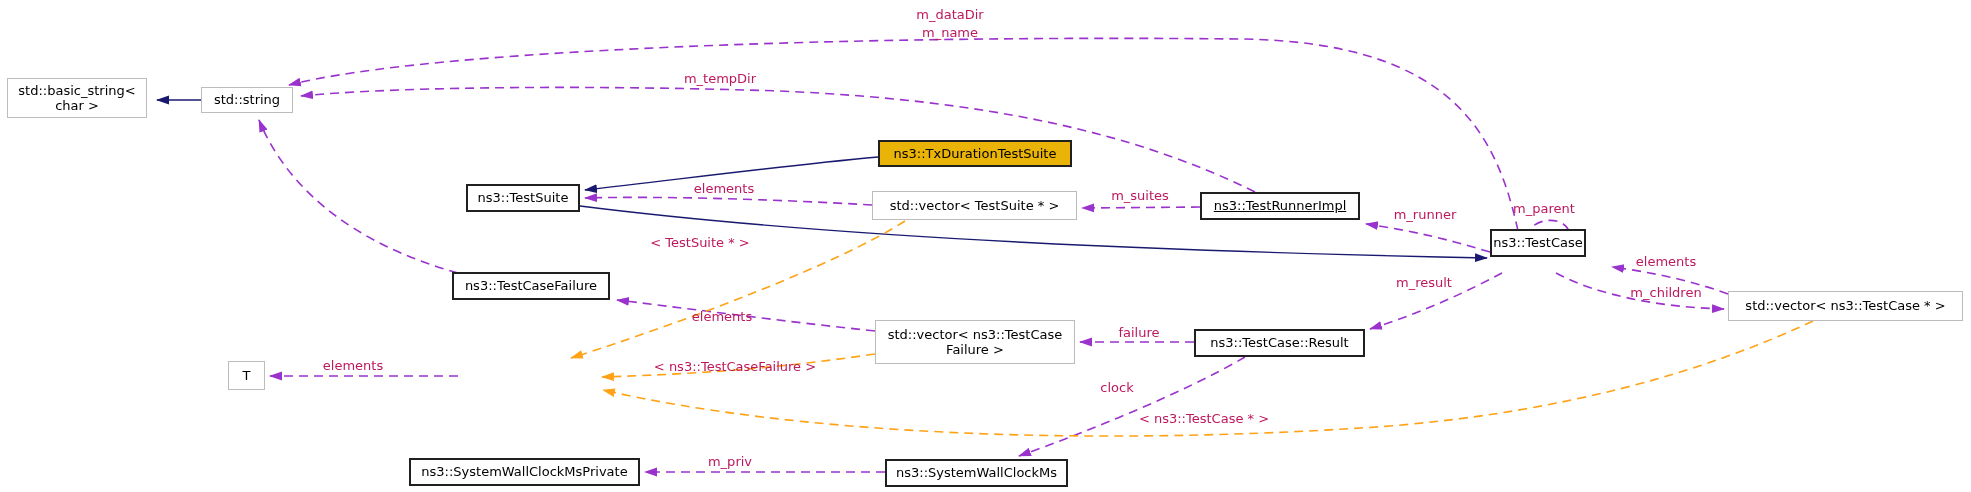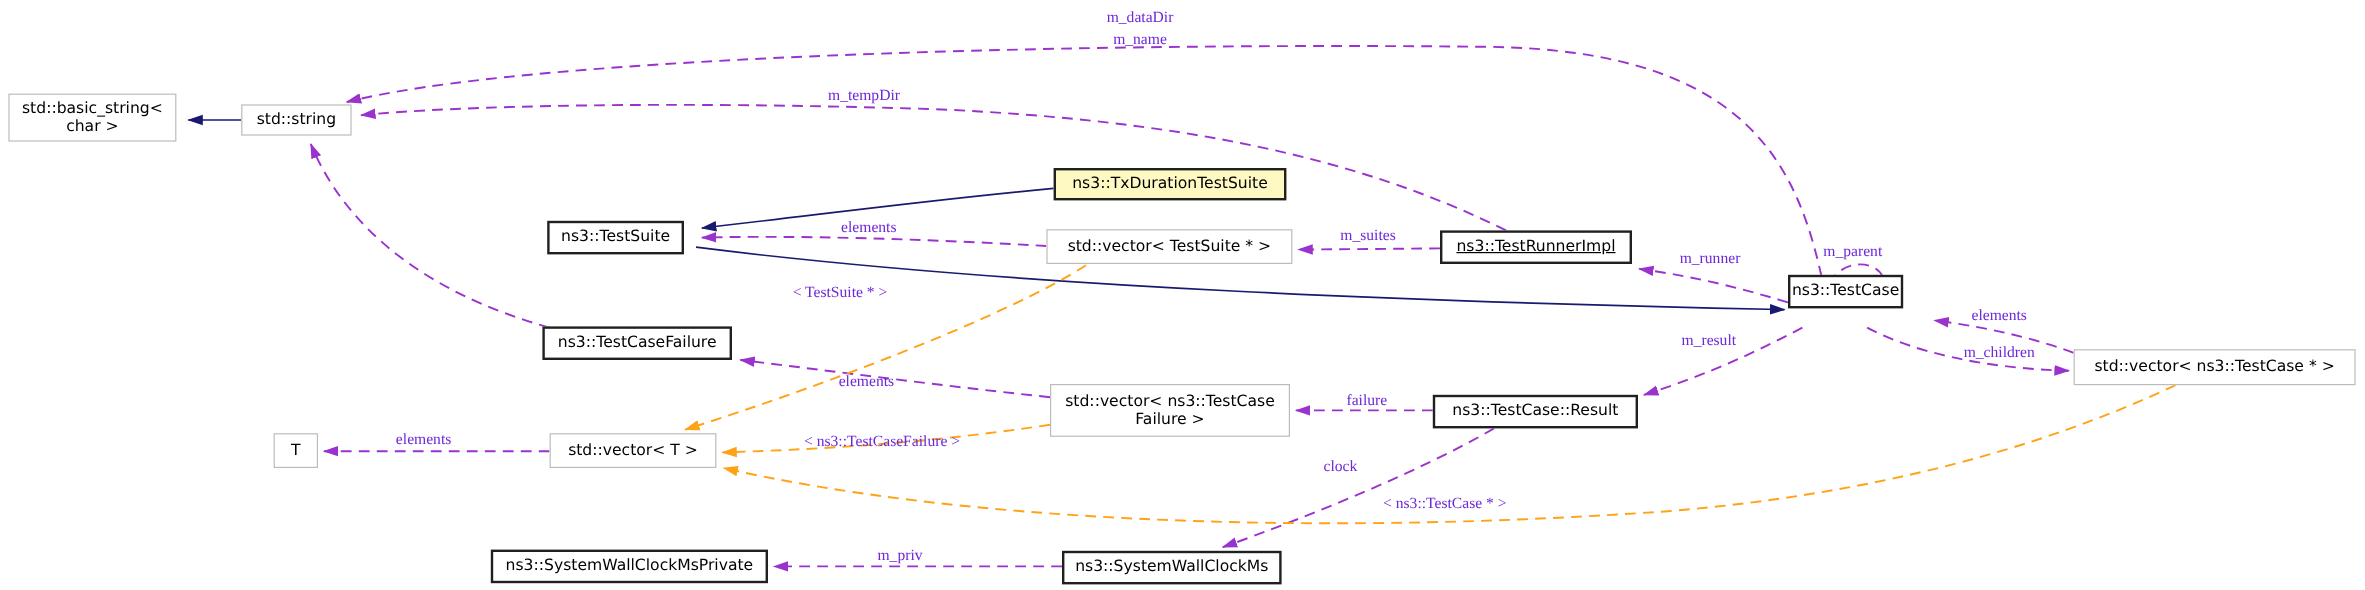--- a/index.html
+++ b/index.html
@@ -18,30 +18,29 @@
     align-items:center;justify-content:center;
     background:#ffffff;
     border:1px solid #bcbcbc;
     color:#000;
     font-size:13px;
     line-height:1.18;
     text-align:center;
     white-space:nowrap;
   }
   .node.strong{border:2px solid #202020;}
-  .node.filled{background:#fef9c3;}
+  .node.filled{background:#eab308;}
   .elabel{
     position:absolute;
     transform:translate(-50%,-50%);
     font-size:13px;
-    color:#6d28d9;
+    color:#be185d;
     white-space:nowrap;
     text-align:center;
     line-height:17.5px;
-    font-family:Liberation Serif, serif;
   }
 </style>
 </head>
 <body>
 
 <div id="canvas">
 
   <svg id="edges" viewBox="0 0 1971 492" xmlns="http://www.w3.org/2000/svg">
     <defs>
       <marker id="ah-n" markerUnits="userSpaceOnUse" markerWidth="14" markerHeight="11" refX="12" refY="5" orient="auto">
@@ -82,21 +81,21 @@
 
   <div class="node" style="left:7px;top:78px;width:140px;height:40px;">
     <span>std::basic_string&lt;</span>
     <span>char &gt;</span>
   </div>
 
   <div class="node" style="left:201px;top:87px;width:92px;height:26px;">
     <span>std::string</span>
   </div>
 
-  <div class="node strong" style="left:456px;top:184px;width:114px;height:28px;">
+  <div class="node strong" style="left:466px;top:184px;width:114px;height:28px;">
     <span>ns3::TestSuite</span>
   </div>
 
   <div class="node strong filled" style="left:878px;top:140px;width:194px;height:27px;">
     <span>ns3::TxDurationTestSuite</span>
   </div>
 
   <div class="node" style="left:872px;top:191px;width:205px;height:29px;">
     <span>std::vector&lt; TestSuite * &gt;</span>
   </div>
@@ -123,23 +122,20 @@
   </div>
 
   <div class="node strong" style="left:1194px;top:329px;width:171px;height:28px;">
     <span>ns3::TestCase::Result</span>
   </div>
 
   <div class="node" style="left:228px;top:361px;width:37px;height:29px;">
     <span>T</span>
   </div>
 
-  <div class="node" style="left:458px;top:361px;width:139px;height:29px;">
-    <span>std::vector&lt; T &gt;</span>
-  </div>
 
   <div class="node strong" style="left:409px;top:458px;width:231px;height:28px;">
     <span>ns3::SystemWallClockMsPrivate</span>
   </div>
 
   <div class="node strong" style="left:885px;top:459px;width:183px;height:28px;justify-content:center;">
     <span>ns3::SystemWallClockMs</span>
   </div>
 
   <div class="elabel" style="left:950px;top:23px;">
@@ -171,15 +167,15 @@
   <div class="elabel" style="left:1117px;top:388px;">clock</div>
 
   <div class="elabel" style="left:722px;top:317px;">elements</div>
 
   <div class="elabel" style="left:735px;top:367px;">&lt; ns3::TestCaseFailure &gt;</div>
 
   <div class="elabel" style="left:353px;top:366px;">elements</div>
 
   <div class="elabel" style="left:1204px;top:419px;">&lt; ns3::TestCase * &gt;</div>
 
-  <div class="elabel" style="left:730px;top:462px;margin-left:20px;">m_priv</div>
+  <div class="elabel" style="left:730px;top:462px;">m_priv</div>
 
 </div>
 
 </body></html>

